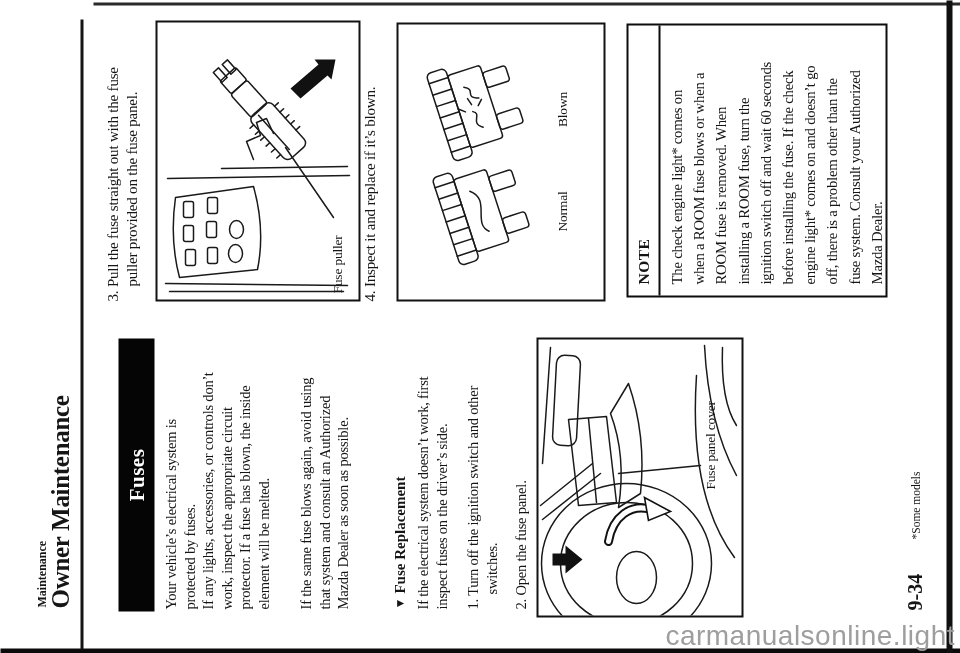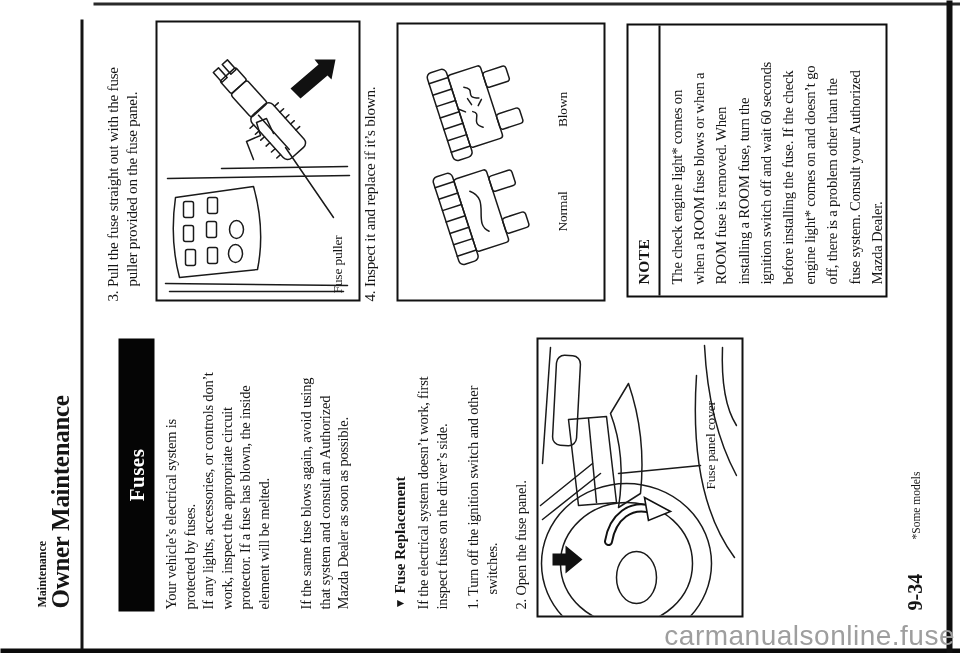--- a/index.html
+++ b/index.html
@@ -216,14 +216,14 @@
           <div class="tline">off, there is a problem other than the</div>
           <div class="tline">fuse system. Consult your Authorized</div>
           <div class="tline">Mazda Dealer.</div>
         </div>
     </div>
 
     <div class="abs footer-num">9-34</div>
     <div class="abs footer-note">*Some models</div>
   </div>
 
-  <div class="watermark">carmanualsonline.fuse</div>
+  <div class="watermark">carmanualsonline.light</div>
 </div>
 
 </body></html>

